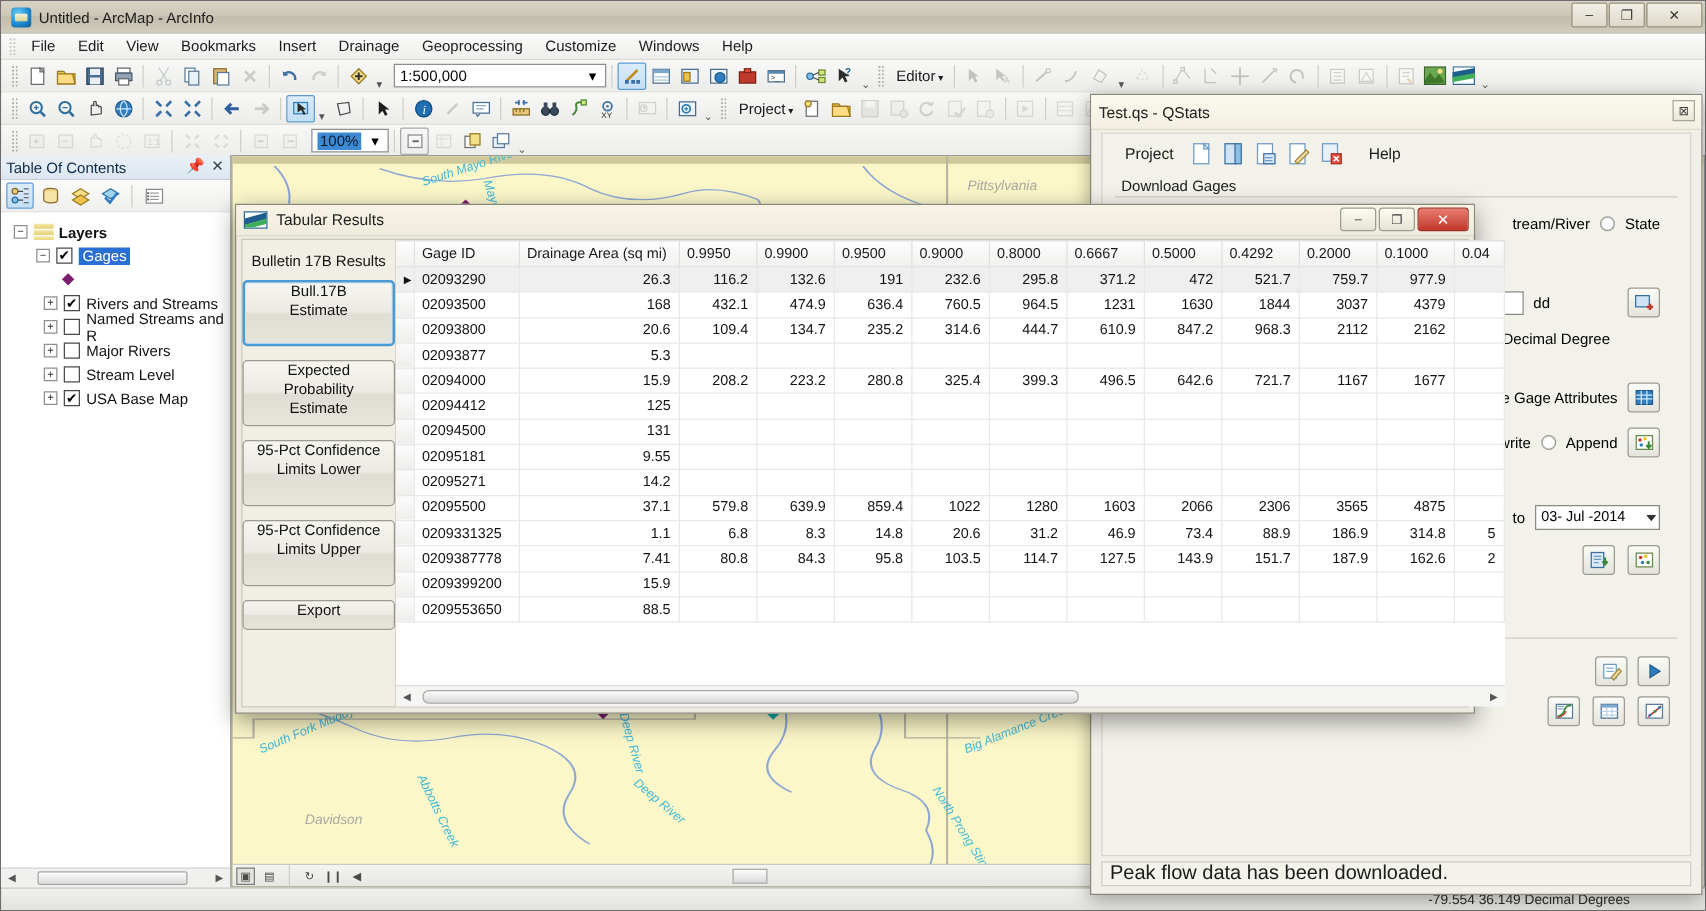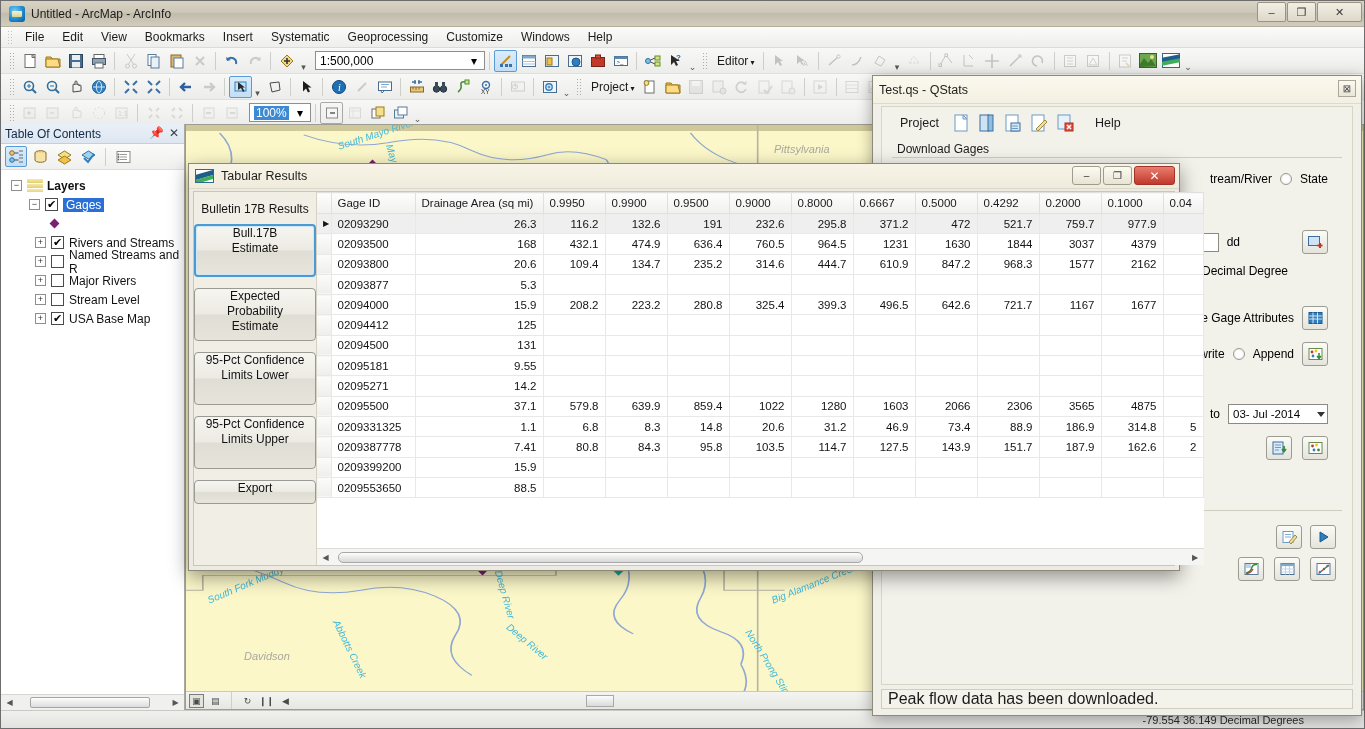--- a/index.html
+++ b/index.html
@@ -249,21 +249,21 @@
       </div>
     </div>
 
     <div class="menubar">
       <div class="grip"></div>
       <div class="menuitem">File</div>
       <div class="menuitem">Edit</div>
       <div class="menuitem">View</div>
       <div class="menuitem">Bookmarks</div>
       <div class="menuitem">Insert</div>
-      <div class="menuitem">Systematic</div>
+      <div class="menuitem">Drainage</div>
       <div class="menuitem">Geoprocessing</div>
       <div class="menuitem">Customize</div>
       <div class="menuitem">Windows</div>
       <div class="menuitem">Help</div>
     </div>
 
     <div class="tbrow">
       <div class="tbgrip"></div>
       <div class="tbbtn">
         <svg width="16" height="16">
@@ -765,21 +765,21 @@
             <path d="M10 8 H5" stroke="#a0a0a0" stroke-width="1.6"></path>
           </svg>
         </div>
       <div class="tbbtn dis">
           <svg width="16" height="16">
             <rect x="3" y="3" width="10" height="10" fill="#efefef" stroke="#b0b0b0"></rect>
             <path d="M6 8 H11" stroke="#a0a0a0" stroke-width="1.6"></path>
           </svg>
         </div>
       <div class="scalebox" style="width:62px;">
-        <span style="background:#3d8ad4;color:#ffffff;padding:0 2px;">100%</span>
+        <span style="background:#3d8ad4;color:#0f172a;padding:0 2px;">100%</span>
         <span class="dd">▾</span>
       </div>
       <div class="tbsep"></div>
       <div class="tbbtn" style="border-color:#a9a9a9;">
         <svg width="16" height="16">
             <rect x="2.5" y="3" width="11" height="10" fill="#f6f6f6" stroke="#8a8a8a"></rect>
             <path d="M6 8 h5" stroke="#6a6a6a" stroke-width="1.6"></path>
           </svg>
         </div>
       <div class="tbbtn dis">
@@ -1232,21 +1232,21 @@
                   <td>02093800</td>
                   <td class="num">20.6</td>
                   <td class="num">109.4</td>
                   <td class="num">134.7</td>
                   <td class="num">235.2</td>
                   <td class="num">314.6</td>
                   <td class="num">444.7</td>
                   <td class="num">610.9</td>
                   <td class="num">847.2</td>
                   <td class="num">968.3</td>
-                  <td class="num">1577</td>
+                  <td class="num">2112</td>
                   <td class="num">2162</td>
                   <td class="num"></td>
                 </tr>
                 <tr>
                   <td class="rowhdr"></td>
                   <td>02093877</td>
                   <td class="num">5.3</td>
                   <td class="num"></td>
                   <td class="num"></td>
                   <td class="num"></td>

